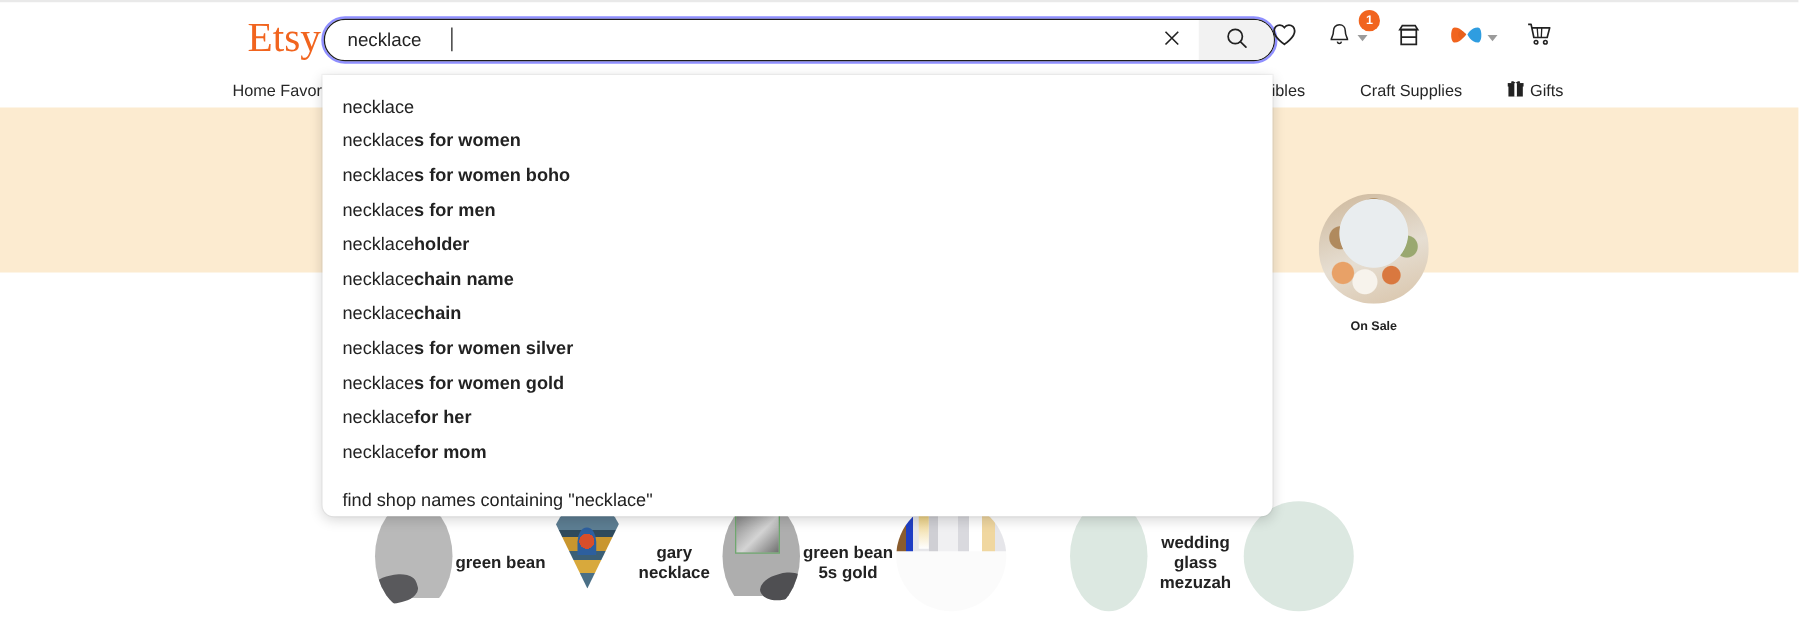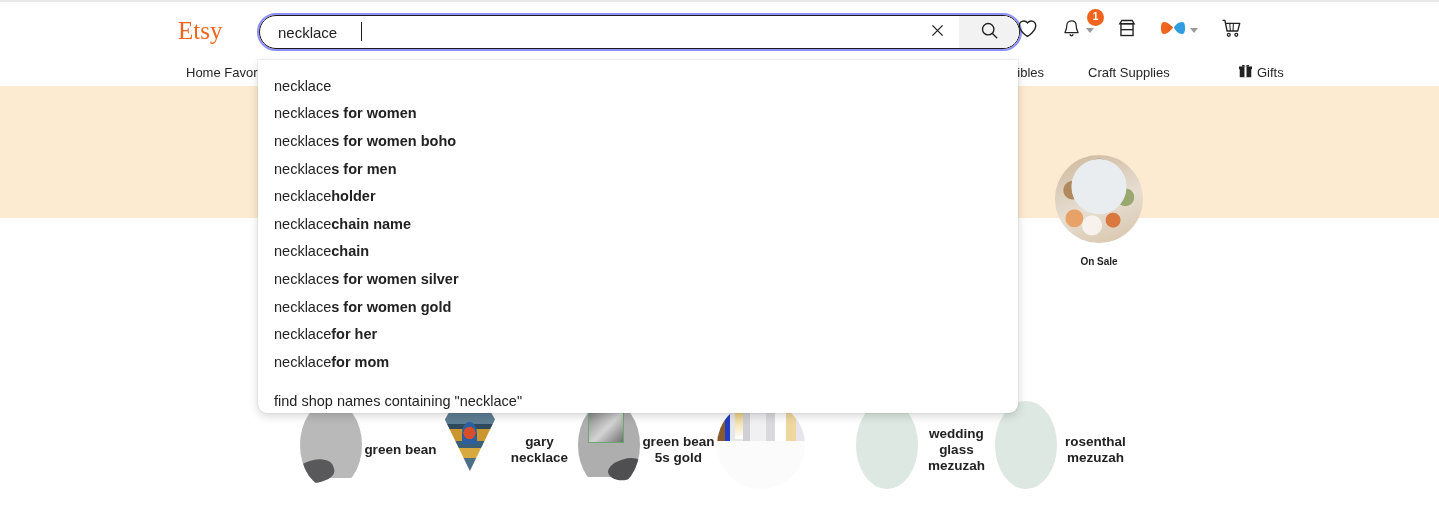--- a/index.html
+++ b/index.html
@@ -25,23 +25,23 @@
   }
 
   
   .header {
     position: absolute; top: 2px; left: 0;
     width: 1439px; height: 56px;
     background: #ffffff;
     display: flex; align-items: center;
   }
   .logo {
-    position: absolute; left: 178px; top: 10px;
+    position: absolute; left: 198px; top: 10px;
     font-family: "Liberation Serif", serif;
-    font-size: 25px;
+    font-size: 33px;
     color: #f1641e;
     letter-spacing: 0px;
     line-height: 38px;
   }
 
   
   .search-wrap {
     position: absolute; left: 257px; top: 11px;
     width: 765px; height: 38px;
   }
@@ -364,21 +364,21 @@
   <div class="nav">
     <div class="nav-item" style="position:absolute;left:186px;">
       <span>Home Favorites</span>
     </div>
     <div class="nav-item" style="position:absolute;left:1000px;">
       <span>ectibles</span>
     </div>
     <div class="nav-item" style="position:absolute;left:1088px;">
       <span>Craft Supplies</span>
     </div>
-    <div class="nav-item" style="position:absolute;left:1239px;">
+    <div class="nav-item" style="position:absolute;left:1206px;">
       <span>
         <svg width="13" height="14" viewBox="0 0 14 15">
           <rect x="0.8" y="5" width="12.4" height="9.2" fill="#222"></rect>
           <rect x="0" y="2.6" width="14" height="3" fill="#222"></rect>
           <rect x="5.9" y="0" width="2.2" height="14.4" fill="#ffffff"></rect>
           <path d="M7 2.6 C5.4 0.4 3 0.6 3.1 2 C3.2 3 5 2.8 7 2.6 Z" fill="#222"></path>
           <path d="M7 2.6 C8.6 0.4 11 0.6 10.9 2 C10.8 3 9 2.8 7 2.6 Z" fill="#222"></path>
         </svg>
       </span>
       <span>Gifts</span>
@@ -407,21 +407,20 @@
     </div>
     <div class="product">
       <div class="p-circle art-wedding"></div>
     </div>
     <div class="product">
       <div class="p-circle art-mint"></div>
       <div class="p-label">wedding glass mezuzah</div>
     </div>
     <div class="product">
       <div class="p-circle art-mint"></div>
-      <div class="p-label">rosenthal mezuzah</div>
     </div>
   </div>
 
   <div class="dropdown">
     <div id="sug-list">
         <div class="sug">
           <span class="pre">necklace</span>
           <span class="bold"></span>
         </div>
         <div class="sug">

